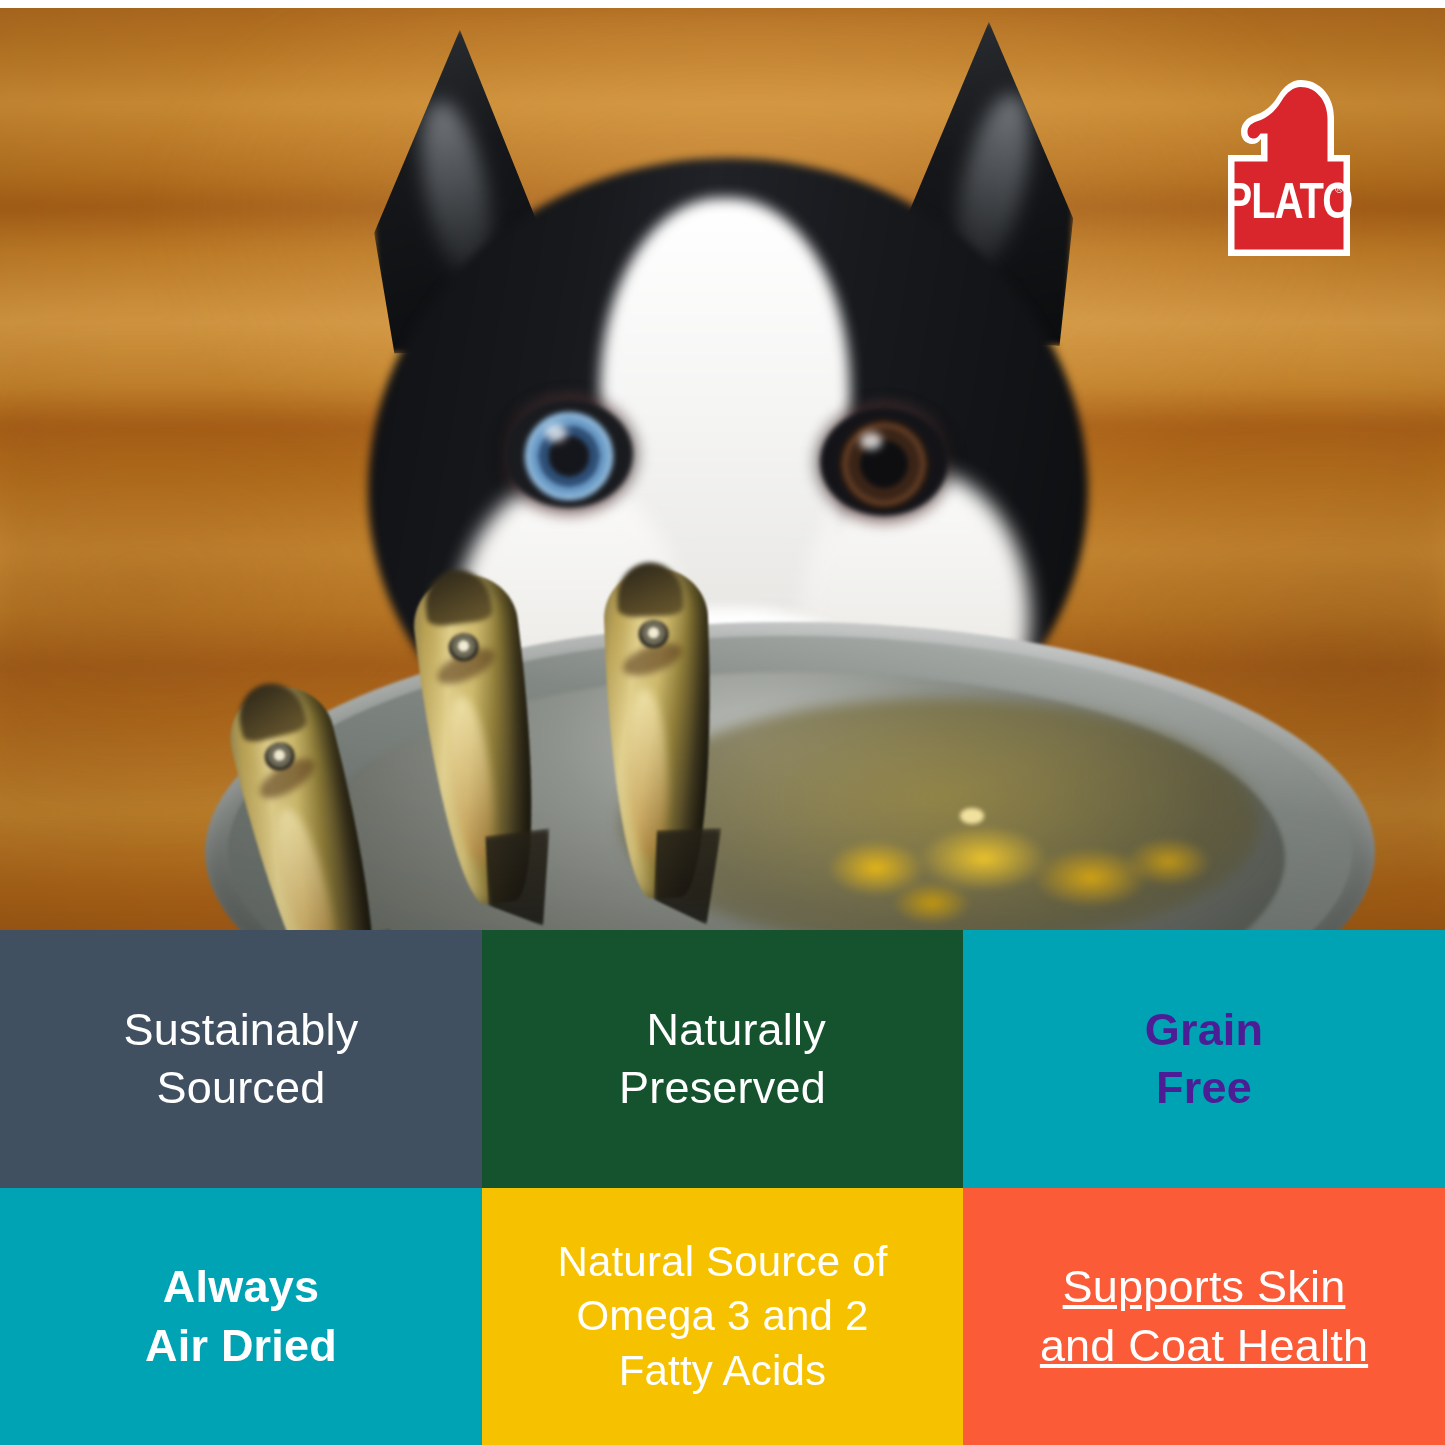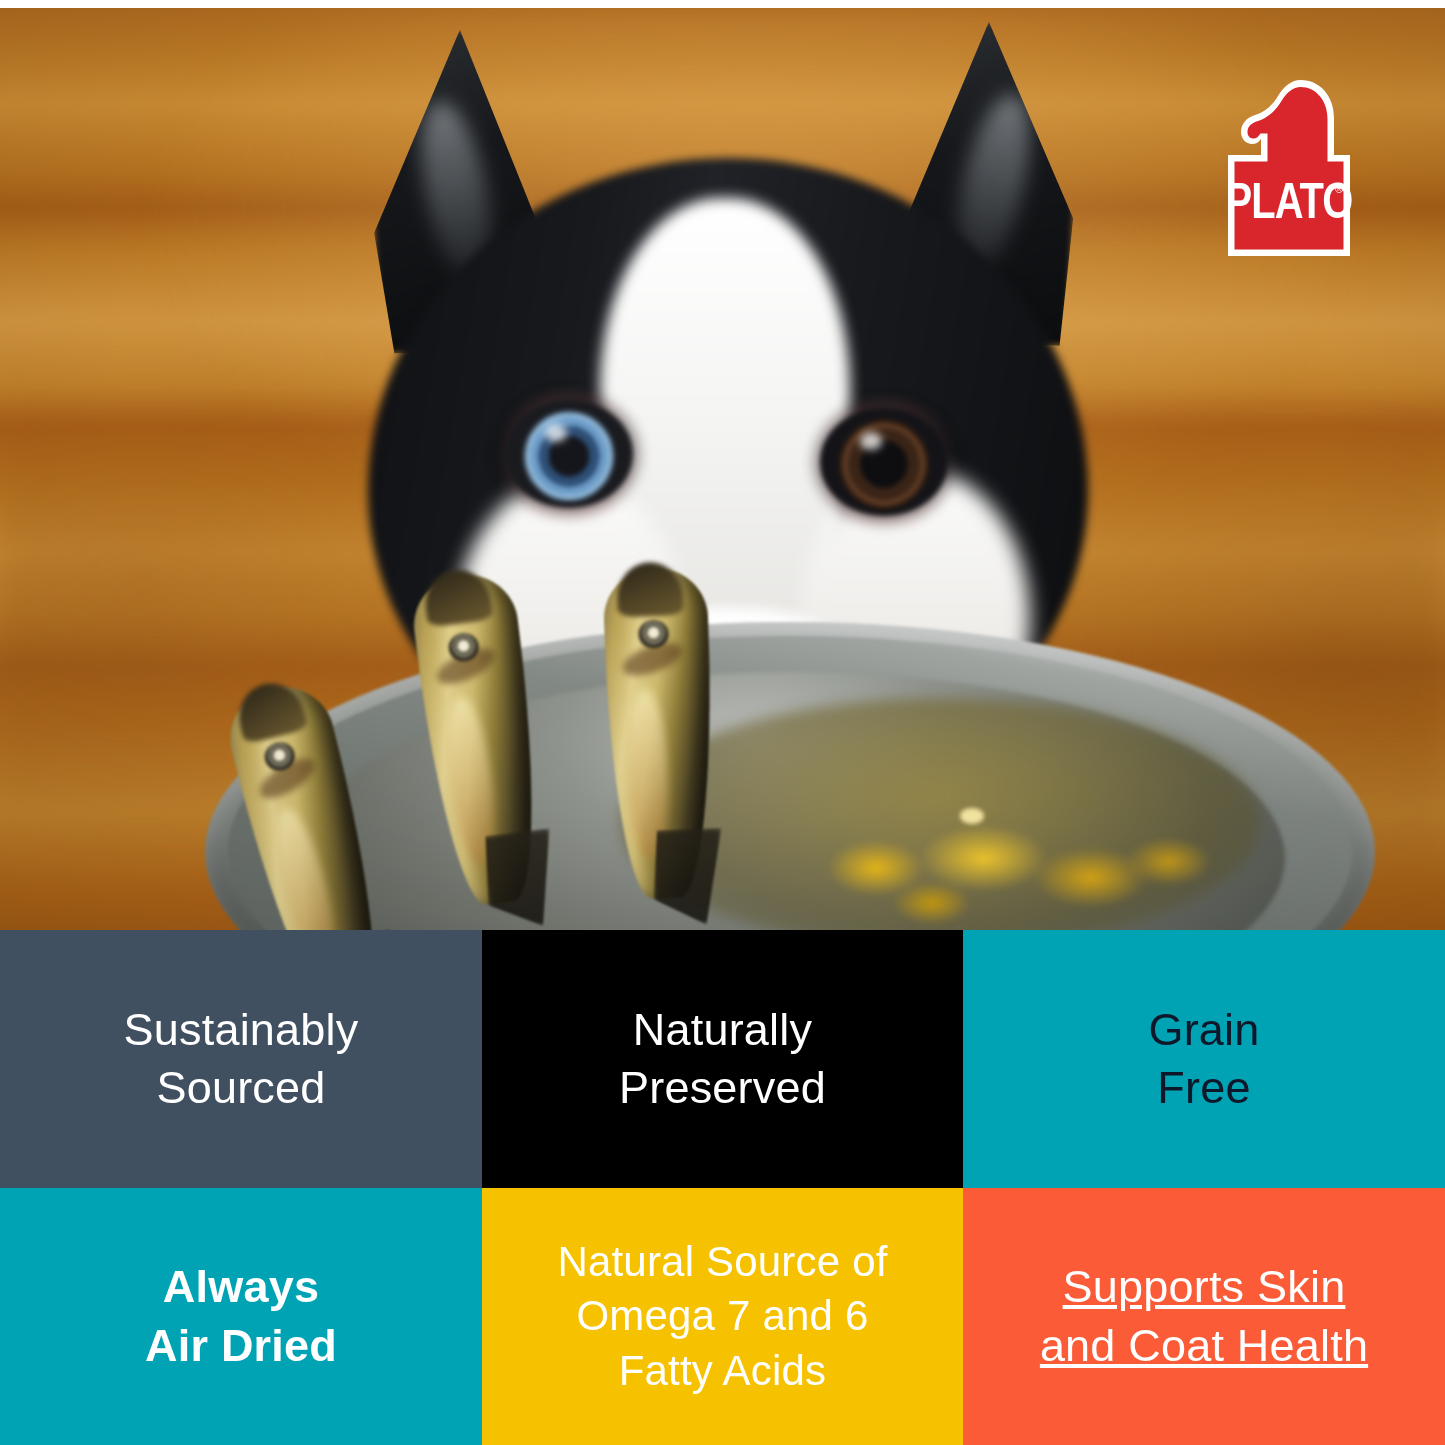--- a/index.html
+++ b/index.html
@@ -493,35 +493,35 @@
         <text x="113" y="115" fill="#FFFFFF" font-size="11" font-family="'Liberation Sans', sans-serif">®</text>
       </svg>
     </div>
   </div>
 
   <div class="grid">
     <div class="tile" style="background: rgb(65, 80, 97); color: rgb(255, 255, 255);">
       <span>Sustainably
 Sourced</span>
     </div>
-    <div class="tile" style="background: #000000; color: rgb(255, 255, 255);">
+    <div class="tile" style="background: #14532d; color: rgb(255, 255, 255); text-align: right;">
       <span>Naturally
 Preserved</span>
     </div>
-    <div class="tile" style="background: rgb(0, 163, 180); color: #0f172a;">
+    <div class="tile" style="background: rgb(0, 163, 180); color: #4c1d95; font-weight: bold;">
       <span>Grain
 Free</span>
     </div>
     <div class="tile" style="background: rgb(0, 163, 180); color: rgb(255, 255, 255); font-weight: bold;">
       <span>Always
 Air Dried</span>
     </div>
     <div class="tile small" style="background: rgb(246, 194, 0); color: rgb(255, 255, 255);">
       <span>Natural Source of
-Omega 7 and 6
+Omega 3 and 2
 Fatty Acids</span>
     </div>
     <div class="tile" style="background: rgb(251, 91, 54); color: rgb(255, 255, 255); text-decoration: underline;">
       <span>Supports Skin
 and Coat Health</span>
     </div>
   </div>
 
 </div>
 

